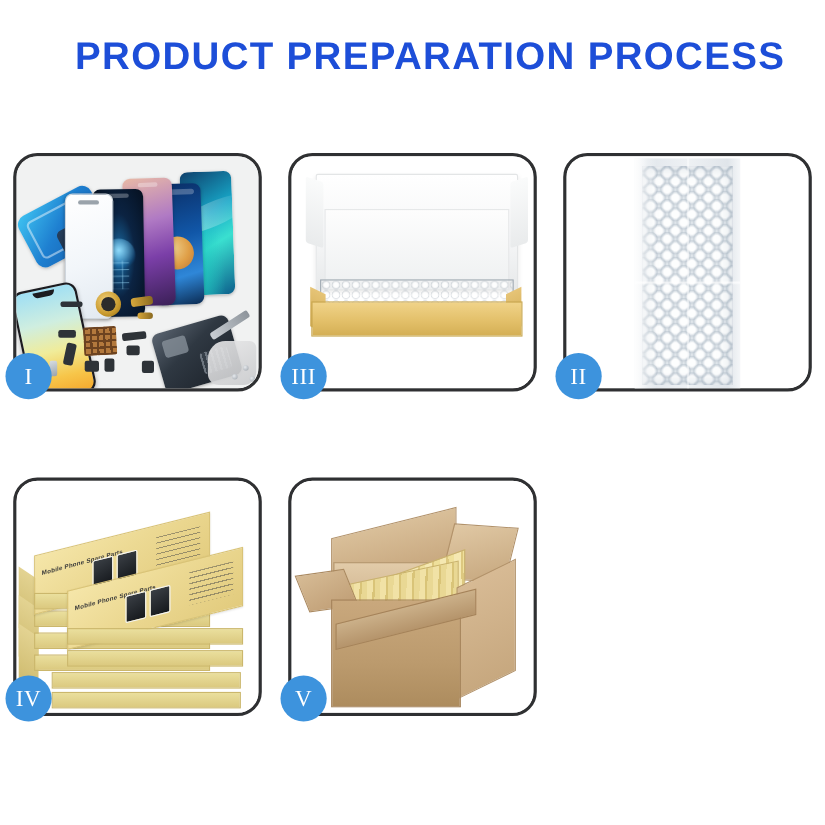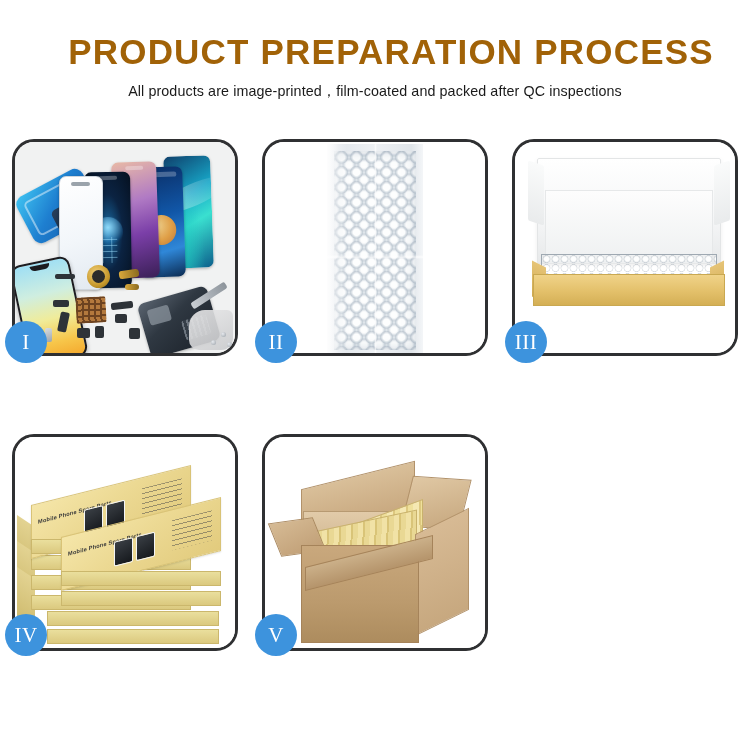--- a/index.html
+++ b/index.html
@@ -7,21 +7,21 @@
     width:750px;height:750px;background:#ffffff;
     font-family:"Liberation Sans", sans-serif;
     overflow:hidden;position:relative;
   }
   .page{width:750px;height:750px;position:relative;}
 
   
   .header{padding-top:34px;text-align:center;}
   .title{
     font-size:35px;font-weight:700;letter-spacing:1.2px;
-    color:#a16207;line-height:1.05;white-space:nowrap;padding-left:32px;
+    color:#1d4ed8;line-height:1.05;white-space:nowrap;padding-left:32px;
   }
   .subtitle{
     margin-top:11px;font-size:14.3px;color:#1a1a1a;
     letter-spacing:.1px;white-space:nowrap;
   }
 
   
   .grid{
     position:absolute;left:12px;top:139px;
     width:726px;
@@ -446,21 +446,20 @@
     transform:rotate(12deg);
   }
 </style>
 </head>
 <body>
 
 <div class="page">
 
   <div class="header">
     <div class="title">PRODUCT PREPARATION PROCESS</div>
-    <div class="subtitle">All products are image-printed，film-coated and packed after QC inspections</div>
   </div>
 
   <div class="grid">
 
     <div class="panel">
       <div class="stage">
         <div class="inner">
           <div class="p1bg"></div>
           <div class="bluepart"></div>
           <div class="bluedark"></div>
@@ -503,46 +502,46 @@
           <div class="screw" style="left:196px;top:198px;"></div>
           <div class="screw" style="left:212px;top:200px;"></div>
         </div>
         <div class="badge">I</div>
       </div>
     </div>
 
     <div class="panel">
       <div class="stage">
         <div class="inner">
-          <div class="p2bg"></div>
-          <div class="pouch">
-            <div class="bubbles"></div>
-            <div class="seamv"></div>
-            <div class="seamh"></div>
-            <div class="gloss"></div>
-          </div>
-        </div>
-        <div class="badge">II</div>
-      </div>
-    </div>
-
-    <div class="panel">
-      <div class="stage">
-        <div class="inner">
           <div class="p3bg"></div>
           <div class="lidback"></div>
           <div class="foam"></div>
           <div class="boxtray">
             <div class="traytop"></div>
             <div class="trayleft"></div>
             <div class="trayright"></div>
             <div class="trayfront"></div>
           </div>
         </div>
         <div class="badge">III</div>
+      </div>
+    </div>
+
+    <div class="panel">
+      <div class="stage">
+        <div class="inner">
+          <div class="p2bg"></div>
+          <div class="pouch">
+            <div class="bubbles"></div>
+            <div class="seamv"></div>
+            <div class="seamh"></div>
+            <div class="gloss"></div>
+          </div>
+        </div>
+        <div class="badge">II</div>
       </div>
     </div>
 
     <div class="panel">
       <div class="stage">
         <div class="inner">
           <div class="p4bg"></div>
           <div class="stackwrap">
 
             <div class="rleft" style="left:4px;top:78px;"></div>

